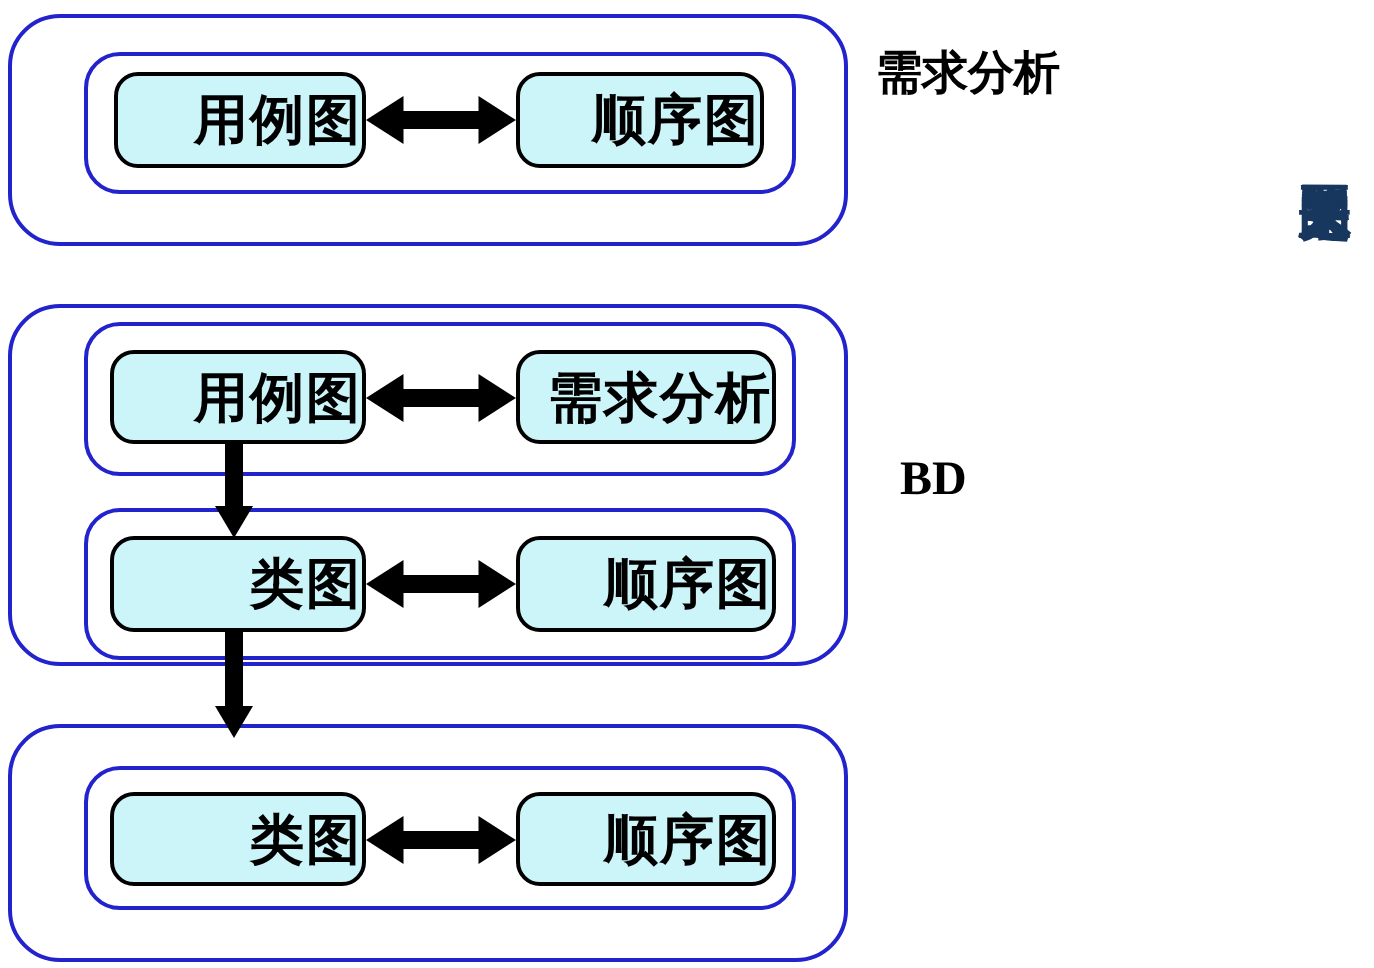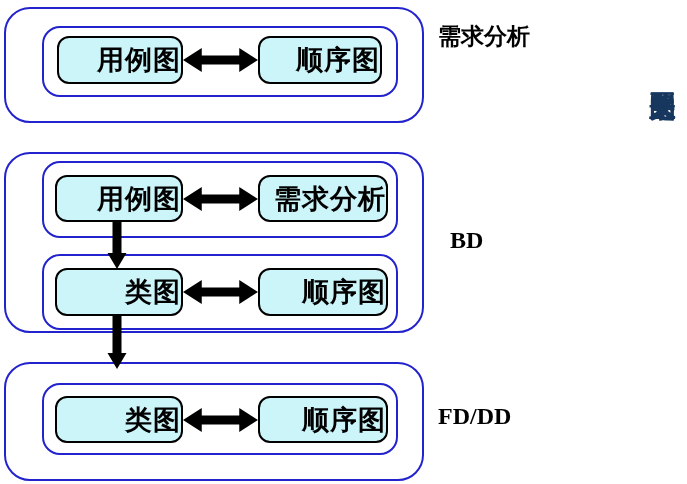--- a/index.html
+++ b/index.html
@@ -114,17 +114,16 @@
     <span>类图</span>
   </div>
   <div class="node" style="left:258px;top:396px;width:130px;height:47px;">
     <span>顺序图</span>
   </div>
   <div class="harrow" style="left:183px;top:407px;width:75px;height:26px;">
     <svg viewBox="0 0 84 26" preserveAspectRatio="none">
       <polygon fill="currentColor" points="0,13 21,1 21,8.5 63,8.5 63,1 84,13 63,25 63,17.5 21,17.5 21,25"></polygon>
     </svg>
   </div>
-  <div class="group-label latin" style="left:438px;top:403px;">FD/DD</div>
 
   <div class="vertical-title" style="left:645px;top:72px;">主要图之间的关系</div>
 
 </div>
 
 </body></html>

